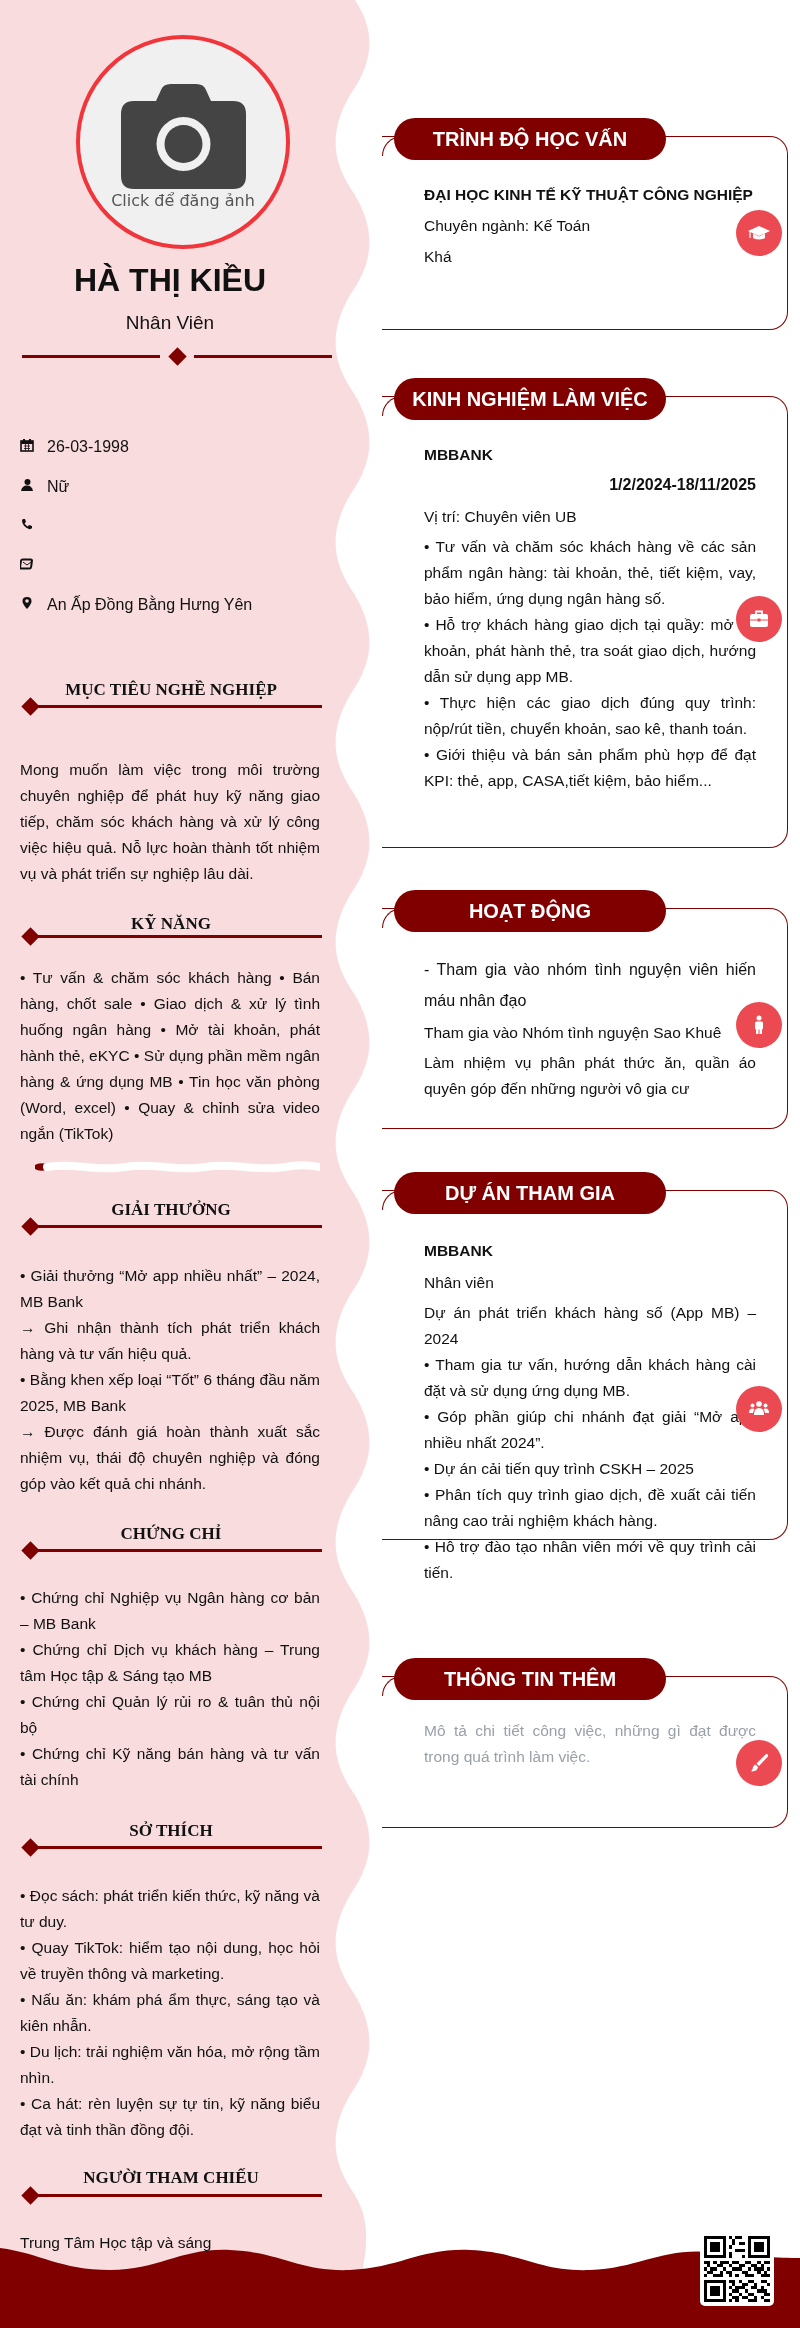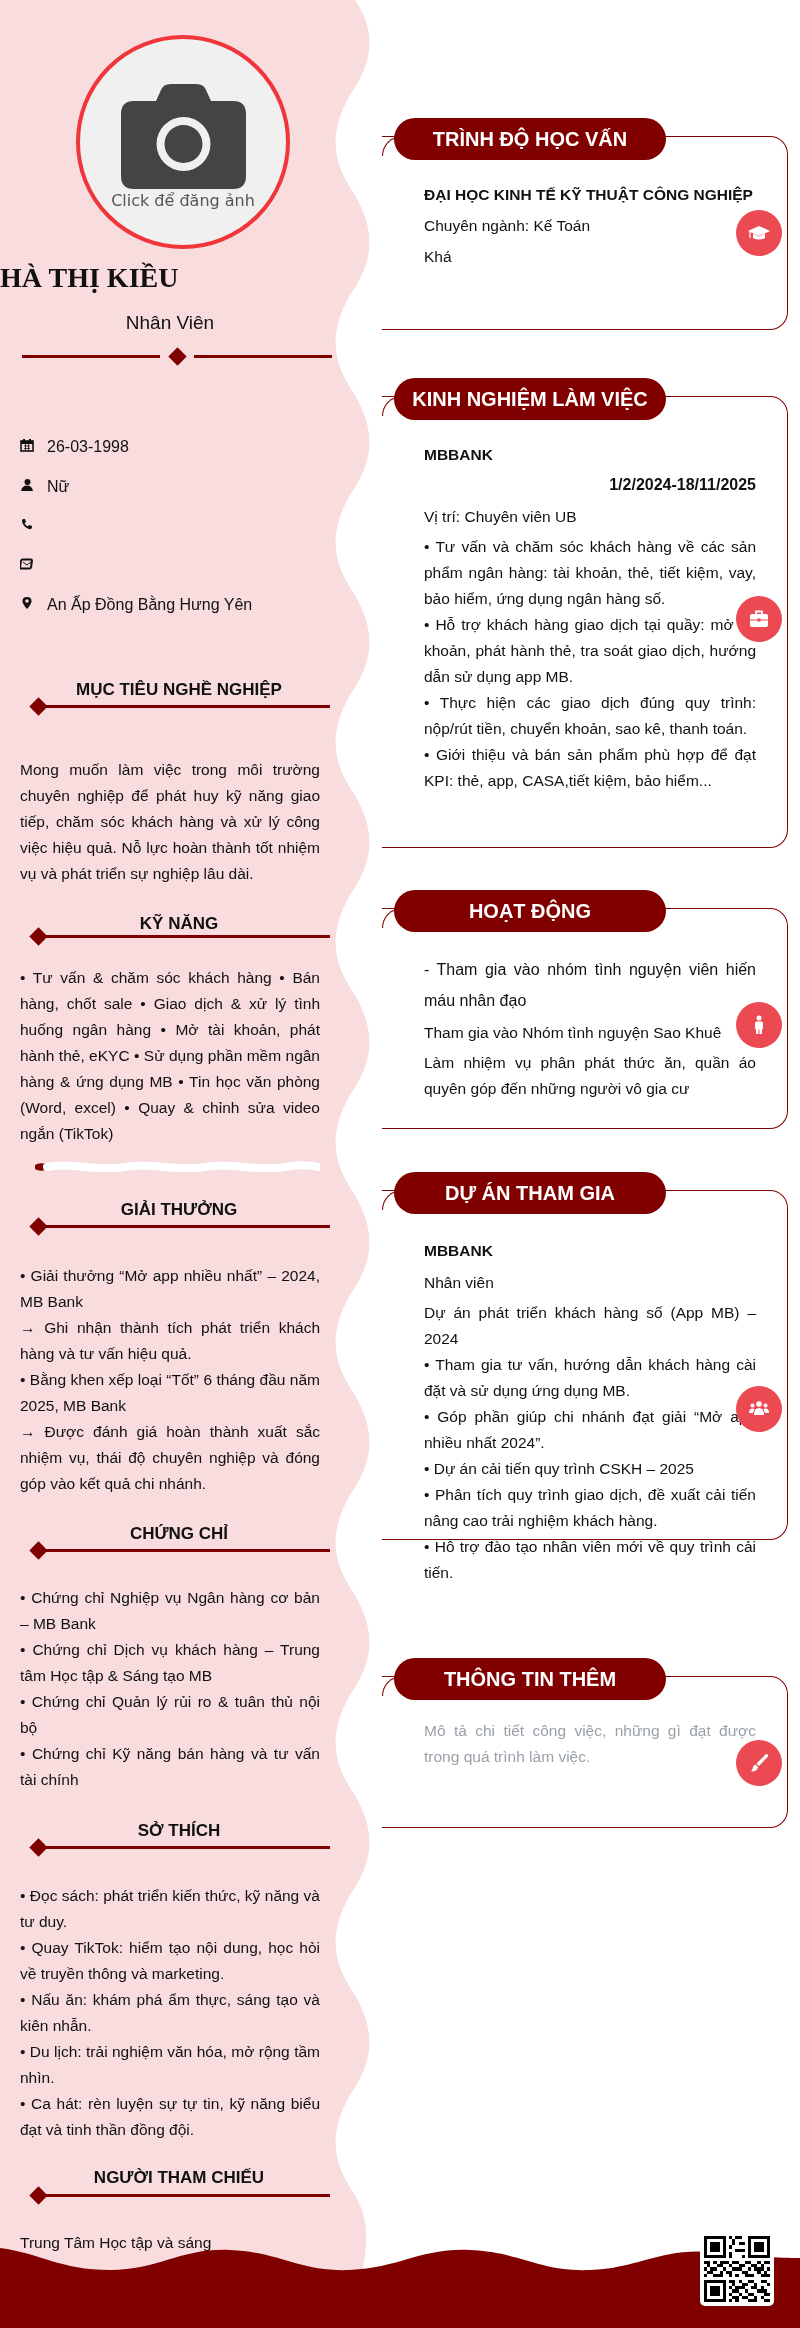--- a/index.html
+++ b/index.html
@@ -13,33 +13,33 @@
   .left { position: absolute; left: 0; top: 0; width: 340px; z-index: 2; }
   .right { position: absolute; left: 376px; top: 0; width: 420px; z-index: 2; }
 
   
   .avatar { position: absolute; left: 76px; top: 35px; width: 214px; height: 214px; border-radius: 50%;
             border: 4px solid #f0353b; background: #f0f0f0; display: flex; flex-direction: column;
             align-items: center; justify-content: center; cursor: pointer; }
   .avatar svg { width: 125px; height: 105px; margin-top: 10px; }
   .avatar .cap { font-family: "DejaVu Sans", sans-serif; font-size: 16px; color: #555; margin-top: 2px; }
 
-  .name { position: absolute; left: 0; top: 262px; width: 340px; font-size: 28px; font-weight: bold; color: #111; font-family: Liberation Serif, serif; }
+  .name { position: absolute; left: 0; top: 262px; width: 340px; text-align: center; font-size: 32px; font-weight: bold; color: #111; }
   .role { position: absolute; left: 0; top: 312px; width: 340px; text-align: center; font-size: 19px; color: #111; }
   .divider { position: absolute; left: 22px; top: 349px; width: 310px; height: 14px; }
   .divider .ln { position: absolute; top: 6px; height: 3px; background: #800000; }
   .divider .l1 { left: 0; width: 138px; }
   .divider .l2 { right: 0; width: 138px; }
   .divider .dm { position: absolute; left: 149px; top: 1px; width: 13px; height: 13px; background: #800000; transform: rotate(45deg); }
 
   .contact { position: absolute; left: 20px; width: 310px; height: 22px; display: flex; align-items: flex-start; font-size: 16px; }
   .contact .ic { width: 14px; height: 14px; margin-right: 13px; display: flex; align-items: center; justify-content: center; }
   .contact .ic svg { width: 14px; height: 14px; }
 
-  .lhead { position: absolute; left: 28px; width: 302px; height: 30px; }
+  .lhead { position: absolute; left: 20px; width: 302px; height: 30px; font-family: Liberation Serif, serif; }
   .lhead .t { position: absolute; left: 0; width: 302px; top: 0; text-align: center; font-size: 17px; font-weight: bold; color: #111; }
   .lhead .rule { position: absolute; left: 10px; right: 0; top: 25px; height: 3px; background: #800000; }
   .lhead .dm { position: absolute; left: 4px; top: 20px; width: 13px; height: 13px; background: #800000; transform: rotate(45deg); }
 
   .ltext { position: absolute; left: 20px; width: 300px; font-size: 15.5px; line-height: 26px; text-align: justify; color: #111; }
   .ltext p { margin: 0; }
 
   .brush { position: absolute; left: 35px; top: 1160px; width: 285px; height: 14px; }
 
   

